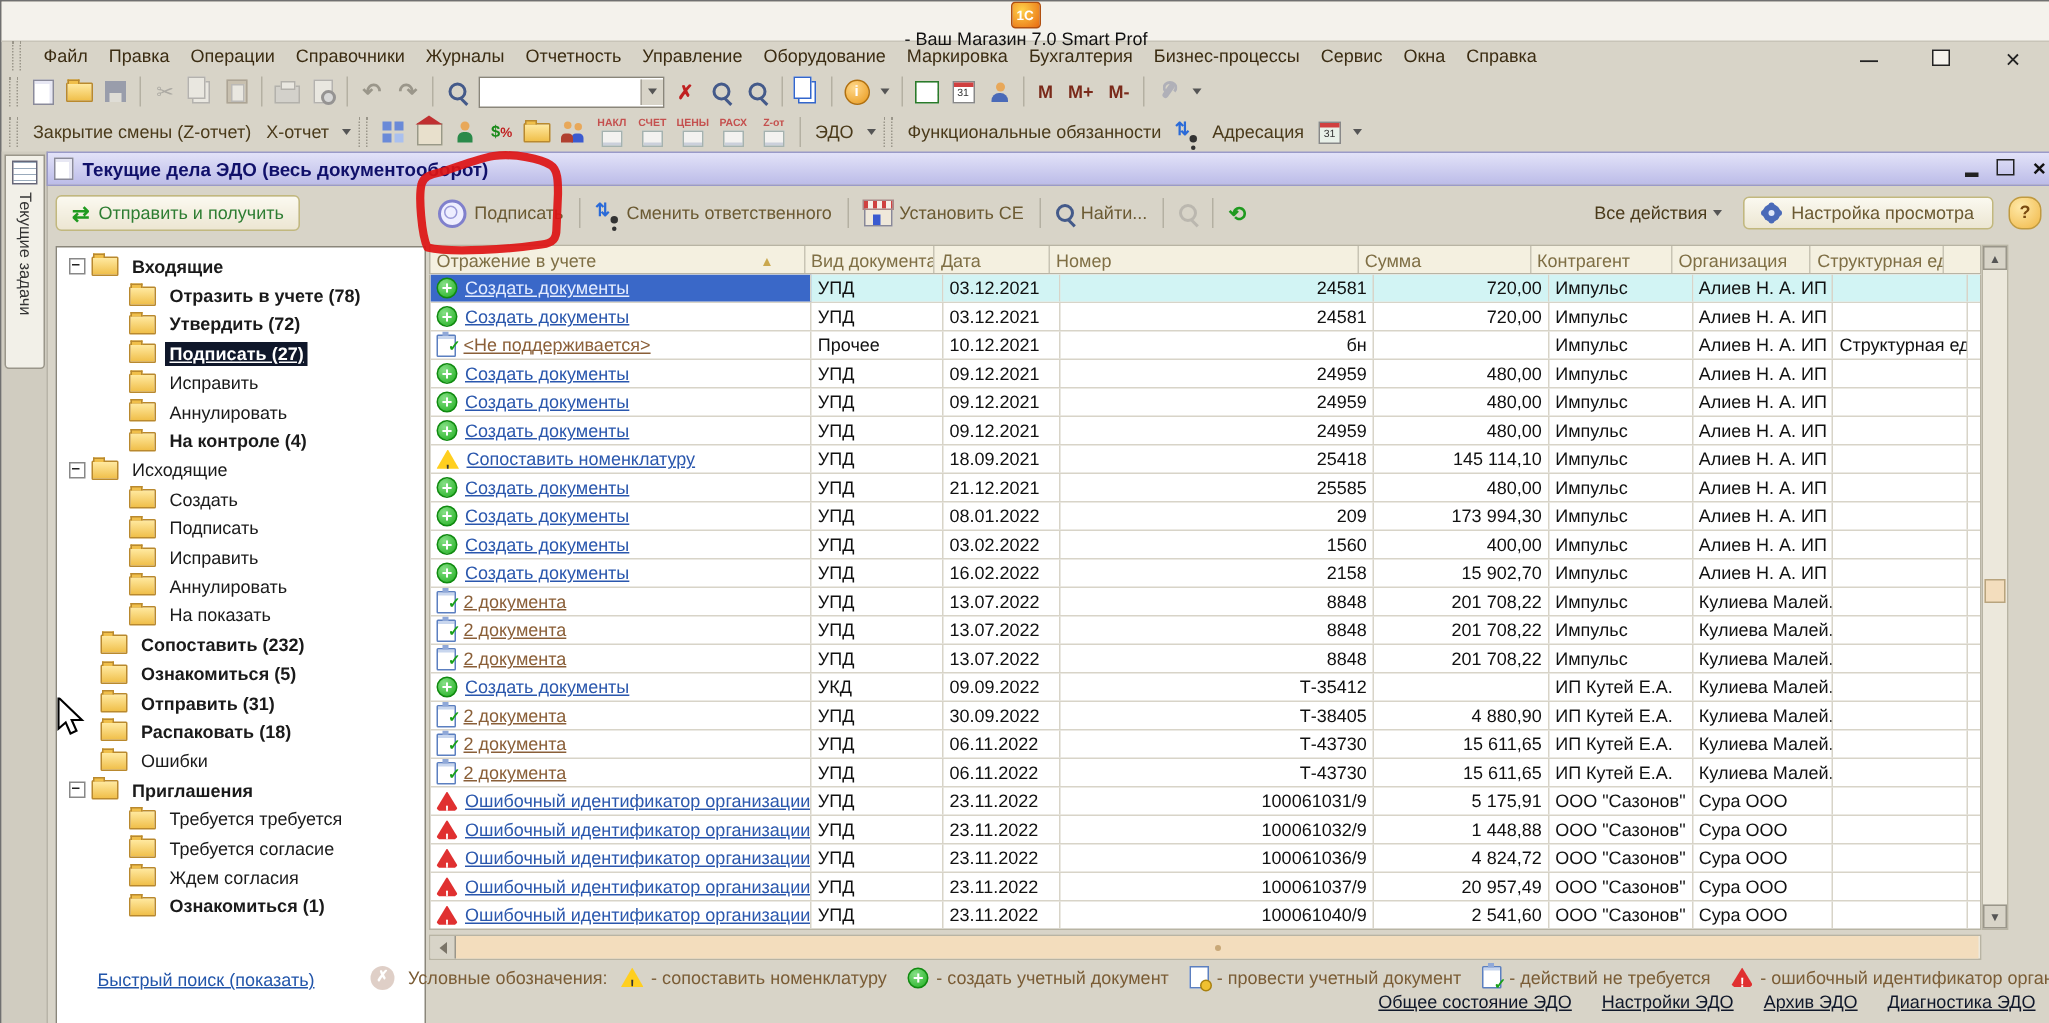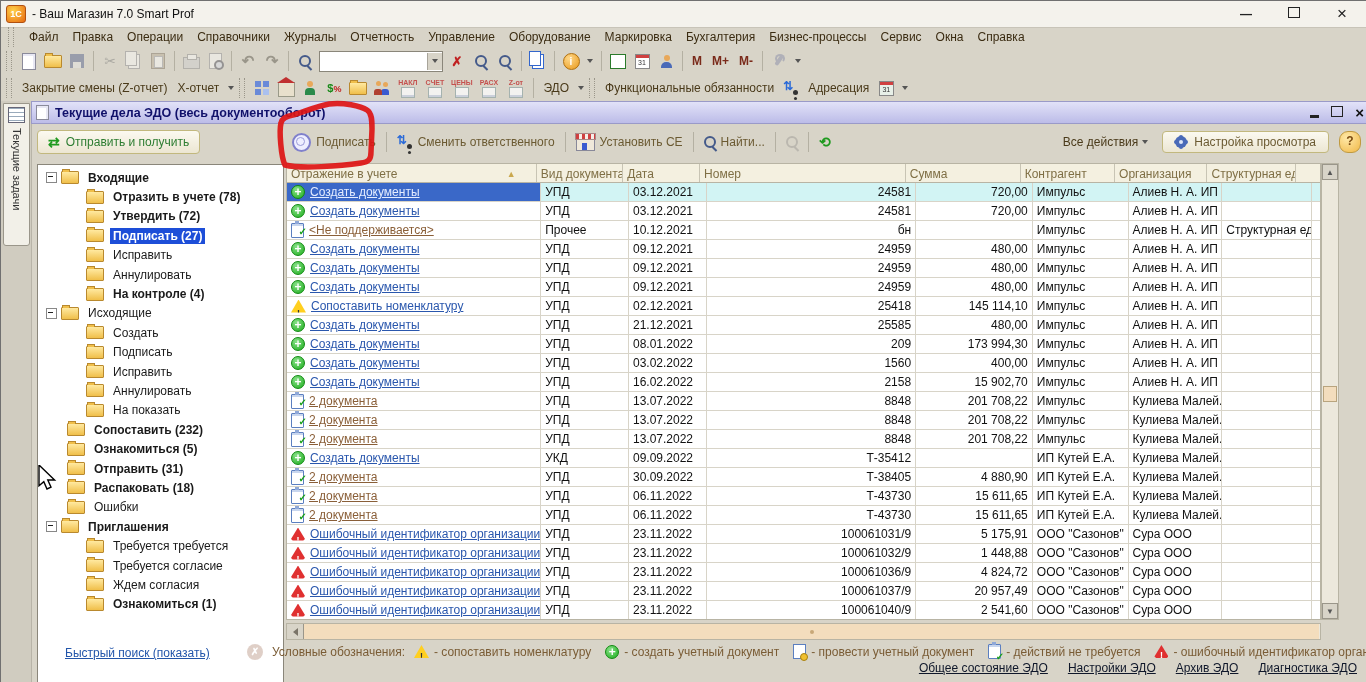--- a/index.html
+++ b/index.html
@@ -1,20 +1,20 @@
 <!DOCTYPE html>
 <html><head>
 <meta charset="utf-8">
 <style>
   html,body{margin:0;padding:0;}
   body{font-family:"Liberation Sans",sans-serif;background:#9a9a9a;}
   .app{position:relative;width:1366px;height:682px;background:#d8d4c8;border:1px solid #707070;overflow:hidden;font-size:12px;color:#3b2c12;}
 
   
-  .titlebar{position:absolute;left:0;top:0;width:1366px;height:26px;background:#f4f2ec;border-bottom:1px solid #c8c4b8;display:flex;align-items:center;}
+  .titlebar{position:absolute;left:0;top:0;width:1366px;height:26px;background:#f4f2ec;border-bottom:1px solid #c8c4b8;display:flex;align-items:center;flex-direction:column;}
   .logo1c{width:18px;height:16px;margin:0 6px 0 5px;background:radial-gradient(circle at 35% 30%,#ffd24a,#e86a10);border:1px solid #b05010;border-radius:3px;color:#fff;font-size:9px;font-weight:bold;text-align:center;line-height:16px;}
   .apptitle{font-size:12px;color:#111;}
   .wctrls{margin-left:auto;display:flex;gap:26px;margin-right:14px;align-items:center;color:#222;}
   .wc{width:22px;text-align:center;cursor:default;}
   .wc-min{font-weight:bold;}
   .restore-gl{display:inline-block;width:10px;height:9px;border:1px solid #222;position:relative;background:#f4f2ec;}
   .restore-gl::before{content:"";position:absolute;left:2px;top:-4px;width:9px;height:8px;border:1px solid #222;border-bottom:none;background:transparent;z-index:-1;}
   .wc-close{font-size:17px;line-height:14px;}
 
   .menubar{position:absolute;left:0;top:26px;width:1366px;height:20px;display:flex;align-items:center;padding-left:6px;gap:2px;}
@@ -123,21 +123,21 @@
   .ti{height:19.4px;display:flex;align-items:center;white-space:nowrap;}
   .ti .exp{width:9px;height:9px;border:1px solid #888;background:#fff;position:relative;margin-right:4px;flex:none;}
   .ti .exp::after{content:"";position:absolute;left:1px;top:3px;width:5px;height:1px;background:#222;}
   .ti .fold{flex:none;width:16px;height:11px;background:linear-gradient(#ffe9a0,#f0bf4a);border:1px solid #b9892e;border-radius:1px;position:relative;margin-right:6px;}
   .ti .fold::before{content:"";position:absolute;top:-3px;left:0;width:6px;height:2px;background:#f0bf4a;border:1px solid #b9892e;border-bottom:none;}
   .ti.lvl1e{padding-left:8px;}
   .ti.lvl1{padding-left:29px;}
   .ti.lvl2{padding-left:48px;}
   .ti .tl{color:#1a1a1a;padding:1px 3px;}
   .ti .tl.b{font-weight:bold;}
-  .ti .tl.sel{background:#1d4ed8;color:#fff;}
+  .ti .tl.sel{background:#0f172a;color:#fff;text-decoration:underline;}
   .quick{position:absolute;left:64px;top:645px;color:#2255aa;text-decoration:underline;cursor:pointer;}
 
   
   .thead{position:absolute;left:285px;top:162px;width:1035px;height:20px;display:flex;background:#f4f0e0;border:1px solid #b8b4a4;box-sizing:border-box;color:#7f6f45;}
   .thead .hc{border-right:1px solid #c8c4b4;padding:2px 20px 0 4px;box-sizing:border-box;white-space:nowrap;overflow:hidden;display:flex;align-items:center;}
   .tbody{position:absolute;left:285px;top:182px;width:1035px;height:437px;background:#fff;border:1px solid #b8b4a4;border-top:none;box-sizing:border-box;overflow:hidden;}
   .trow{display:flex;height:19px;box-sizing:border-box;border-bottom:1px solid #d8d4c8;}
   .trow .tc{border-right:1px solid #d8d4c8;padding:0 4px;box-sizing:border-box;white-space:nowrap;overflow:hidden;line-height:18px;color:#111;}
   .c0{width:255px;display:flex;align-items:center;gap:5px;}
   .c1{width:88px;}
@@ -624,21 +624,21 @@
         <span class="tc c6">Алиев Н. А. ИП</span>
         <span class="tc c7"></span>
         <span class="tc c8"></span>
       </div>
       <div class="trow">
         <span class="tc c0">
           <span class="ric ric-warn"></span>
           <a class="alink blue">Сопоставить номенклатуру</a>
         </span>
         <span class="tc c1">УПД</span>
-        <span class="tc c2">02.12.2021</span>
+        <span class="tc c2">18.09.2021</span>
         <span class="tc c3">25418</span>
         <span class="tc c4">145 114,10</span>
         <span class="tc c5">Импульс</span>
         <span class="tc c6">Алиев Н. А. ИП</span>
         <span class="tc c7"></span>
         <span class="tc c8"></span>
       </div>
       <div class="trow">
         <span class="tc c0">
           <span class="ric ric-plus"></span>

